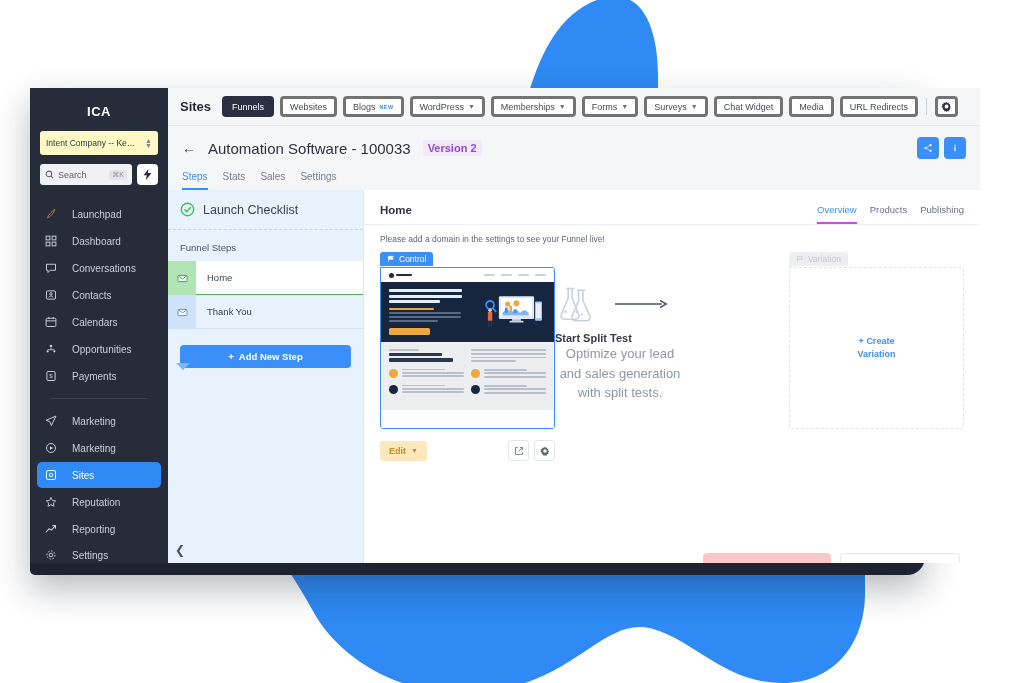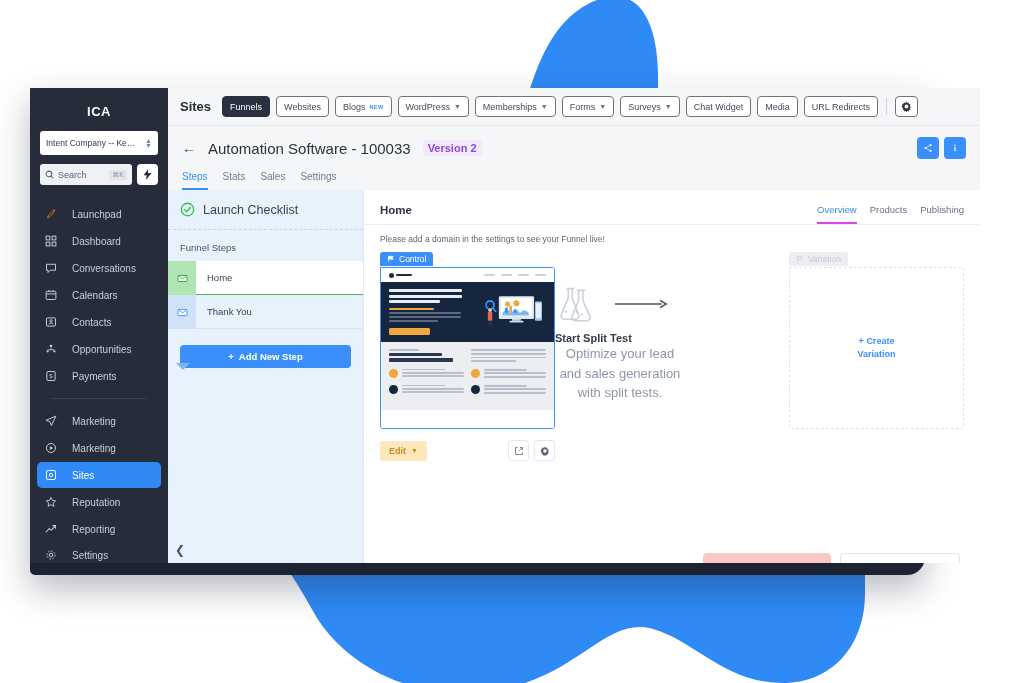--- a/index.html
+++ b/index.html
@@ -35,21 +35,21 @@
 
   
   .sidebar {
     width: 138px; flex: 0 0 138px; height: 475px;
     background: #262c3a; color: #cdd2dc;
     display: flex; flex-direction: column;
     padding-top: 10px;
   }
   .brand { text-align: center; color: #fff; font-size: 13px; letter-spacing: .5px; padding: 6px 0 12px; font-weight: 600; }
   .company-select {
-    margin: 0 10px 9px; height: 21px; background: #ffffff; border-radius: 3px;
+    margin: 0 10px 9px; height: 21px; background: #fef9c3; border-radius: 3px;
     display: flex; align-items: center; padding: 12px 6px;
     font-size: 8.5px; color: #30384a; position: relative;
   }
   .company-select .ctext { white-space: nowrap; overflow: hidden; text-overflow: ellipsis; flex: 1; }
   .updown { display: flex; flex-direction: column; line-height: 5px; font-size: 7px; color: #7a8598; }
   .searchrow { margin: 0 10px 16px; display: flex; gap: 5px; }
   .searchbox {
     flex: 1; height: 21px; background: #f0f1f4; border-radius: 3px;
     display: flex; align-items: center; gap: 4px; padding: 0 5px;
     font-size: 9px; color: #5d6679;
@@ -70,21 +70,21 @@
 
   
   .content { flex: 1; height: 475px; display: flex; flex-direction: column; background: #f3f4f6; min-width: 0; }
 
   .topbar {
     height: 38px; background: #f5f6f7; display: flex; align-items: center;
     padding: 0 8px 0 12px; gap: 6px; position: relative; border-bottom: 1px solid #e6e8eb;
   }
   .topbar-title { font-size: 13px; font-weight: 700; color: #252b38; margin-right: 5px; }
   .pill {
-    height: 21px; background: #fff; border: 1px solid #737373; border-radius: 4px;
+    height: 21px; background: #fff; border: 3px solid #737373; border-radius: 4px;
     display: flex; align-items: center; gap: 4px; padding: 0 7px;
     font-size: 9px; color: #414a5c; white-space: nowrap;
   }
   .pill.dark { background: #2a3040; border-color: #2a3040; color: #fff; }
   .pill .new { font-size: 5.5px; color: #3f8dfd; font-weight: 700; letter-spacing: .4px; }
   .pill .chev { font-size: 7px; color: #66718a; }
   .vdiv { width: 1px; height: 17px; background: #cfd4dc; margin: 0 2px; }
   .gear-pill { width: 23px; justify-content: center; padding: 0; }
 
   
@@ -257,37 +257,37 @@
             <span class="navicon">
                 <svg width="12" height="12" viewBox="0 0 16 16">
                   <path d="M2 3 h12 v8 h-7 l-3 3 v-3 h-2 Z" fill="none" stroke="#c9cfda" stroke-width="1.3"></path>
                 </svg>
               </span>
             <span>Conversations</span>
           </div>
           <div class="navitem">
             <span class="navicon">
                 <svg width="12" height="12" viewBox="0 0 16 16">
+                  <rect x="2" y="2.5" width="12" height="11" rx="1.5" fill="none" stroke="#c9cfda" stroke-width="1.3"></rect>
+                  <circle cx="8" cy="6.5" r="1.6" fill="none" stroke="#c9cfda" stroke-width="1.2"></circle>
+                  <path d="M5.3 11.3 a2.8 2.8 0 0 1 5.4 0" fill="none" stroke="#c9cfda" stroke-width="1.2"></path>
+                </svg>
+              </span>
+            <span>Contacts</span>
+          </div>
+          <div class="navitem">
+            <span class="navicon">
+                <svg width="12" height="12" viewBox="0 0 16 16">
                   <rect x="1.5" y="3" width="13" height="11" rx="1.5" fill="none" stroke="#c9cfda" stroke-width="1.3"></rect>
                   <line x1="1.5" y1="6.5" x2="14.5" y2="6.5" stroke="#c9cfda" stroke-width="1.3"></line>
                   <line x1="5" y1="1.5" x2="5" y2="4" stroke="#c9cfda" stroke-width="1.3"></line>
                   <line x1="11" y1="1.5" x2="11" y2="4" stroke="#c9cfda" stroke-width="1.3"></line>
                 </svg>
               </span>
             <span>Calendars</span>
-          </div>
-          <div class="navitem">
-            <span class="navicon">
-                <svg width="12" height="12" viewBox="0 0 16 16">
-                  <rect x="2" y="2.5" width="12" height="11" rx="1.5" fill="none" stroke="#c9cfda" stroke-width="1.3"></rect>
-                  <circle cx="8" cy="6.5" r="1.6" fill="none" stroke="#c9cfda" stroke-width="1.2"></circle>
-                  <path d="M5.3 11.3 a2.8 2.8 0 0 1 5.4 0" fill="none" stroke="#c9cfda" stroke-width="1.2"></path>
-                </svg>
-              </span>
-            <span>Contacts</span>
           </div>
           <div class="navitem">
             <span class="navicon">
                 <svg width="12" height="12" viewBox="0 0 16 16">
                   <circle cx="8" cy="4" r="1.7" fill="#c9cfda"></circle>
                   <circle cx="3.5" cy="11" r="1.5" fill="#c9cfda"></circle>
                   <circle cx="12.5" cy="11" r="1.5" fill="#c9cfda"></circle>
                   <path d="M8 6 v3 M8 9 h-4.5 M8 9 h4.5" stroke="#c9cfda" stroke-width="1.1" fill="none"></path>
                 </svg>
               </span>

